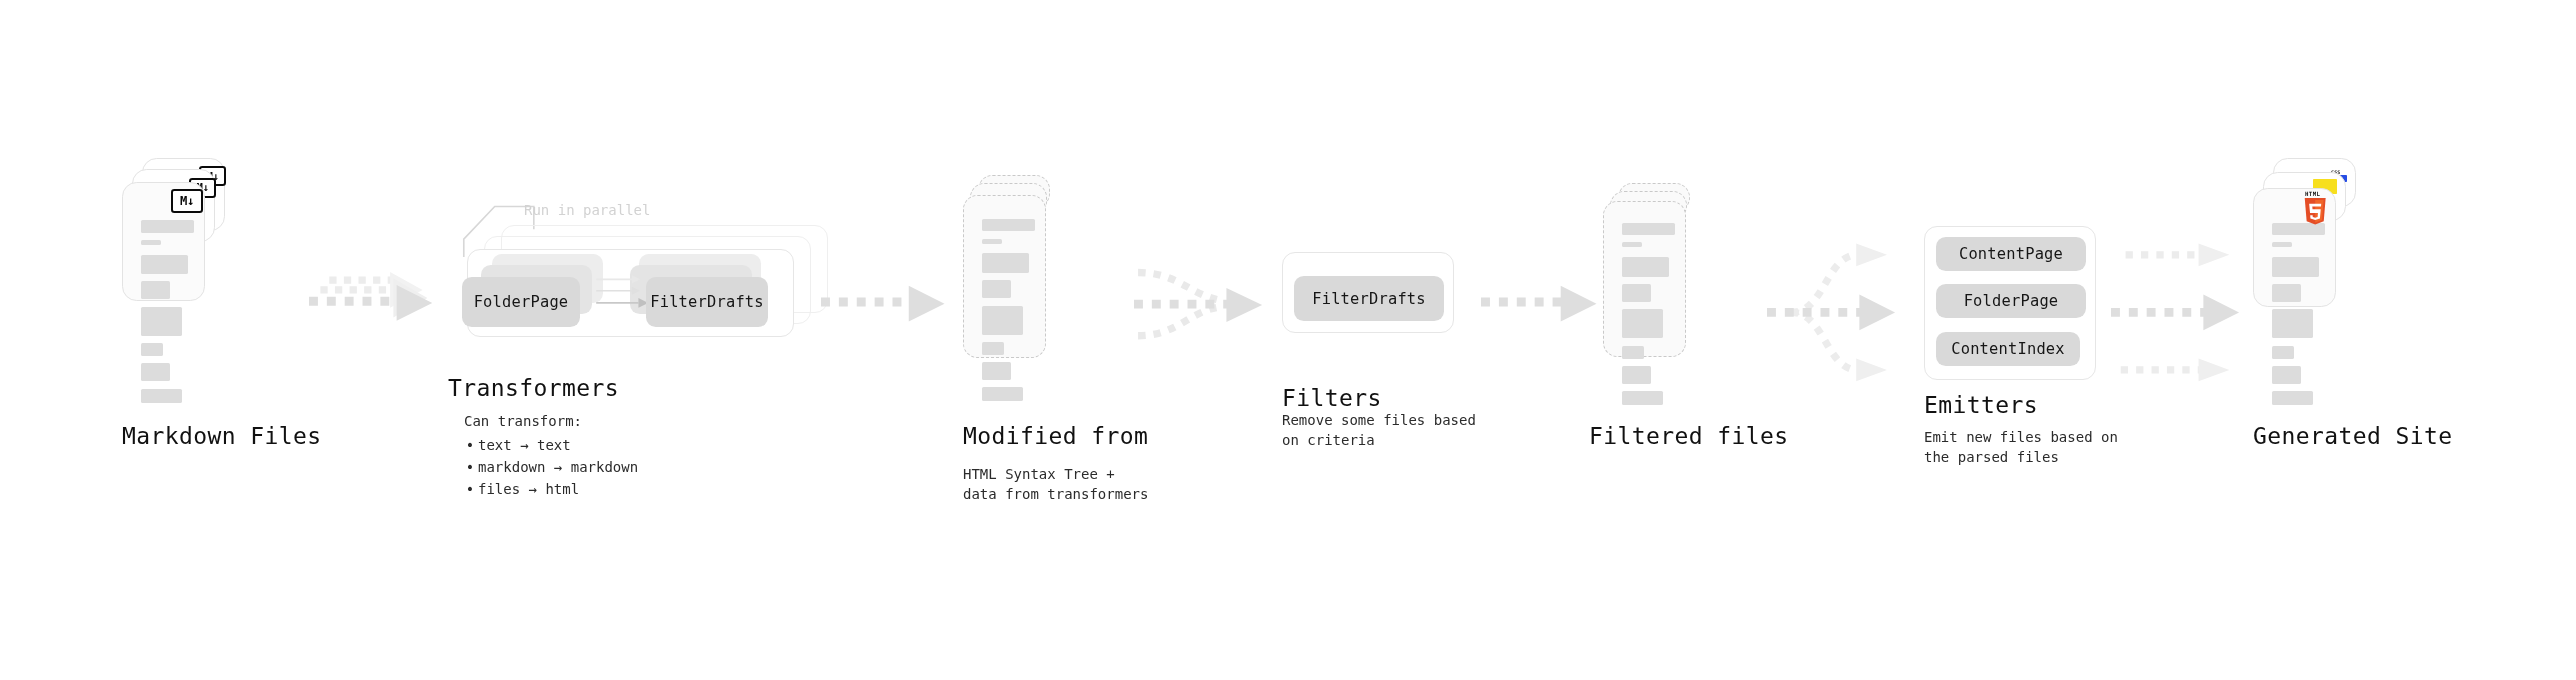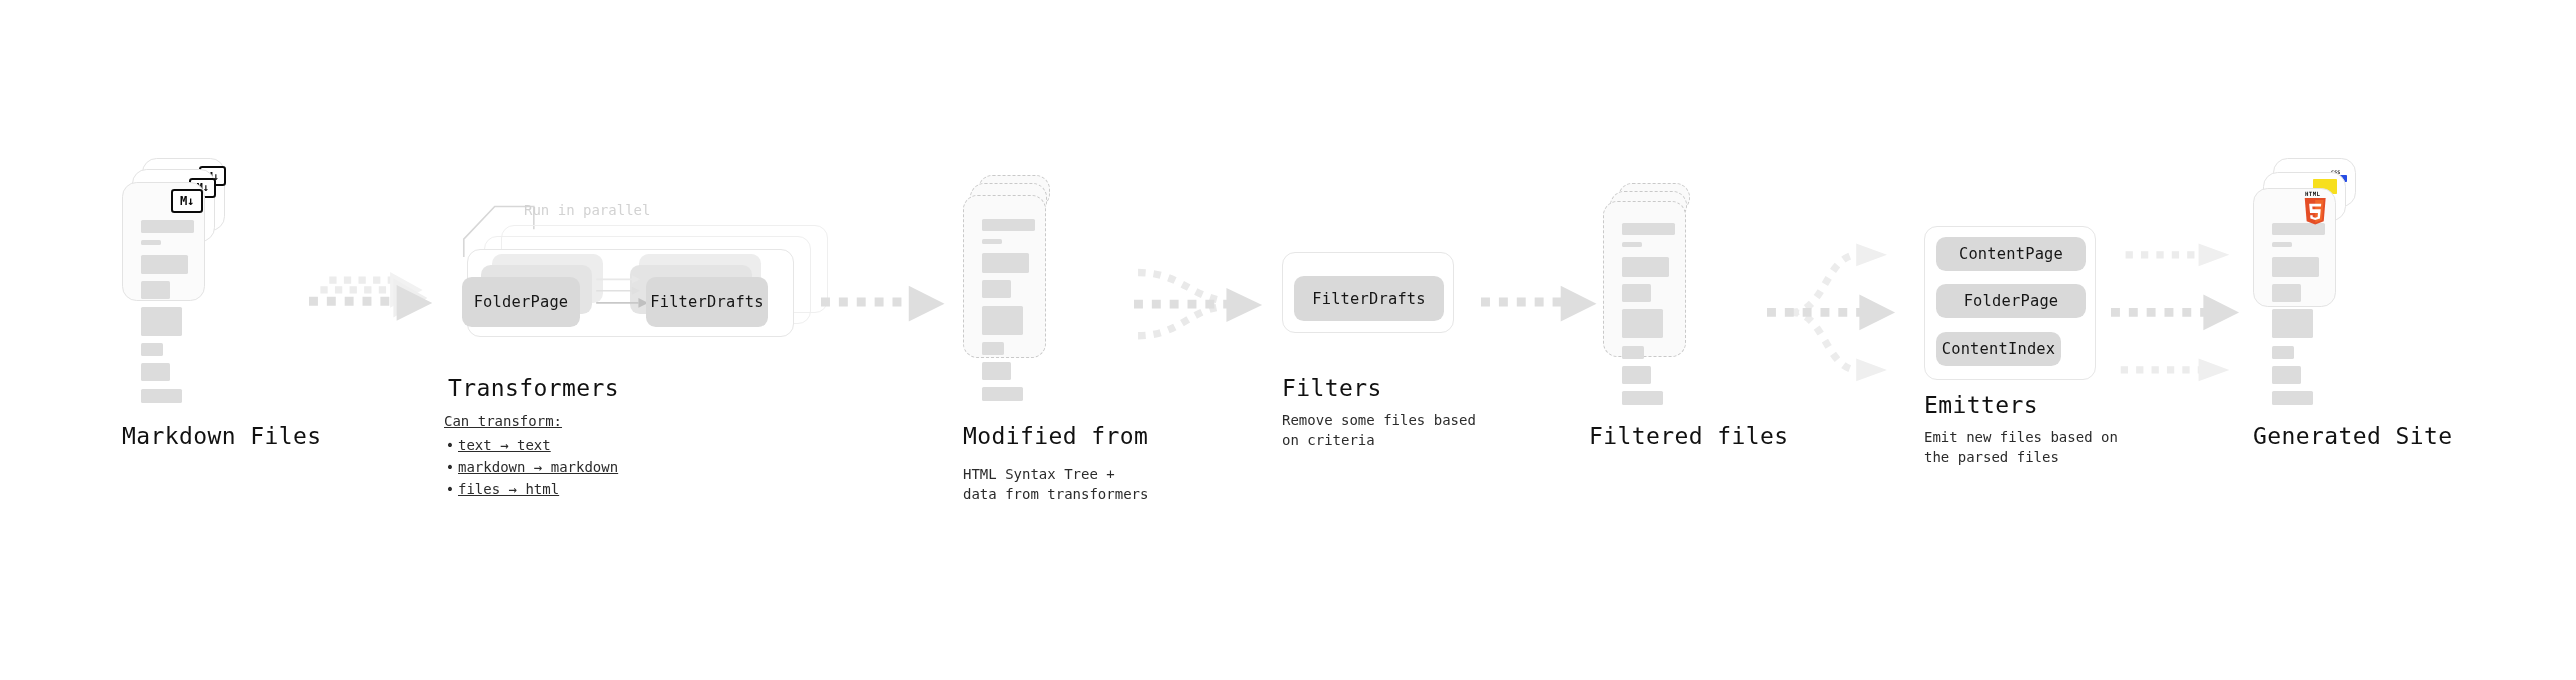--- a/index.html
+++ b/index.html
@@ -179,21 +179,21 @@
           <polygon points="52,32 64,38 52,44" fill="#c0c0c0" stroke="none"></polygon>
         </g>
       </g>
     </svg>
 
     <div class="chip" style="left:462px;top:277px;width:118px;height:50px;">FolderPage</div>
     <div class="chip" style="left:646px;top:277px;width:122px;height:50px;">FilterDrafts</div>
   </div>
 
   <div class="title" style="left:448px;top:375px;text-align:right;">Transformers</div>
-  <div class="bullets" style="left:444px;top:410px;text-decoration:underline;">
+  <div class="bullets" style="left:464px;top:410px;">
     <span class="lead">Can transform:</span>
     <ul>
       <li>text → text</li>
       <li>markdown → markdown</li>
       <li>files → html</li>
     </ul>
   </div>
 
   <svg class="arrowsvg" style="left:821px;top:284px;" width="130" height="41" viewBox="0 0 160 50">
     <g stroke="#dedede" stroke-width="11" stroke-dasharray="11 11" fill="none">
@@ -228,21 +228,21 @@
       <path d="M5 98 C55 98, 68 66, 110 62"></path>
     </g>
     <g stroke="#dedede" stroke-width="11" stroke-dasharray="11 11" fill="none">
       <line x1="0" y1="59" x2="118" y2="59"></line>
     </g>
     <polygon points="114,39 158,60 114,81" fill="#dedede"></polygon>
   </svg>
 
   <div class="stagebox" style="left:1282px;top:252px;width:172px;height:81px;"></div>
   <div class="chip" style="left:1294px;top:276px;width:150px;height:45px;">FilterDrafts</div>
-  <div class="title" style="left:1282px;top:375px;">Filters</div>
+  <div class="title" style="left:1282px;top:385px;">Filters</div>
   <div class="subtitle" style="left:1282px;top:410px;">Remove some files based
 on criteria</div>
 
   <svg class="arrowsvg" style="left:1481px;top:284px;" width="122" height="41" viewBox="0 0 150 50">
     <g stroke="#dedede" stroke-width="11" stroke-dasharray="11 11" fill="none">
       <line x1="0" y1="22" x2="102" y2="22"></line>
     </g>
     <polygon points="98,2 142,24 98,46" fill="#dedede"></polygon>
   </svg>
 
@@ -273,21 +273,21 @@
     <polygon points="110,150 148,164 110,178" fill="#efefef"></polygon>
     <g stroke="#dedede" stroke-width="11" stroke-dasharray="11 11" fill="none">
       <line x1="0" y1="93" x2="118" y2="93"></line>
     </g>
     <polygon points="114,71 158,93 114,115" fill="#dedede"></polygon>
   </svg>
 
   <div class="stagebox" style="left:1924px;top:226px;width:172px;height:154px;"></div>
   <div class="chip" style="left:1936px;top:237px;width:150px;height:34px;">ContentPage</div>
   <div class="chip" style="left:1936px;top:284px;width:150px;height:34px;">FolderPage</div>
-  <div class="chip" style="left:1936px;top:332px;width:125px;height:34px;">ContentIndex</div>
+  <div class="chip" style="left:1936px;top:332px;width:144px;height:34px;">ContentIndex</div>
   <div class="title" style="left:1924px;top:392px;">Emitters</div>
   <div class="subtitle" style="left:1924px;top:427px;">Emit new files based on
 the parsed files</div>
 
   <svg class="arrowsvg" style="left:2111px;top:237px;" width="154" height="154" viewBox="0 0 190 190">
     <g stroke="#ececec" stroke-width="9" stroke-dasharray="9 10" fill="none">
       <line x1="18" y1="22" x2="112" y2="22"></line>
       <line x1="12" y1="164" x2="112" y2="164"></line>
     </g>
     <polygon points="108,8 146,22 108,36" fill="#efefef"></polygon>

